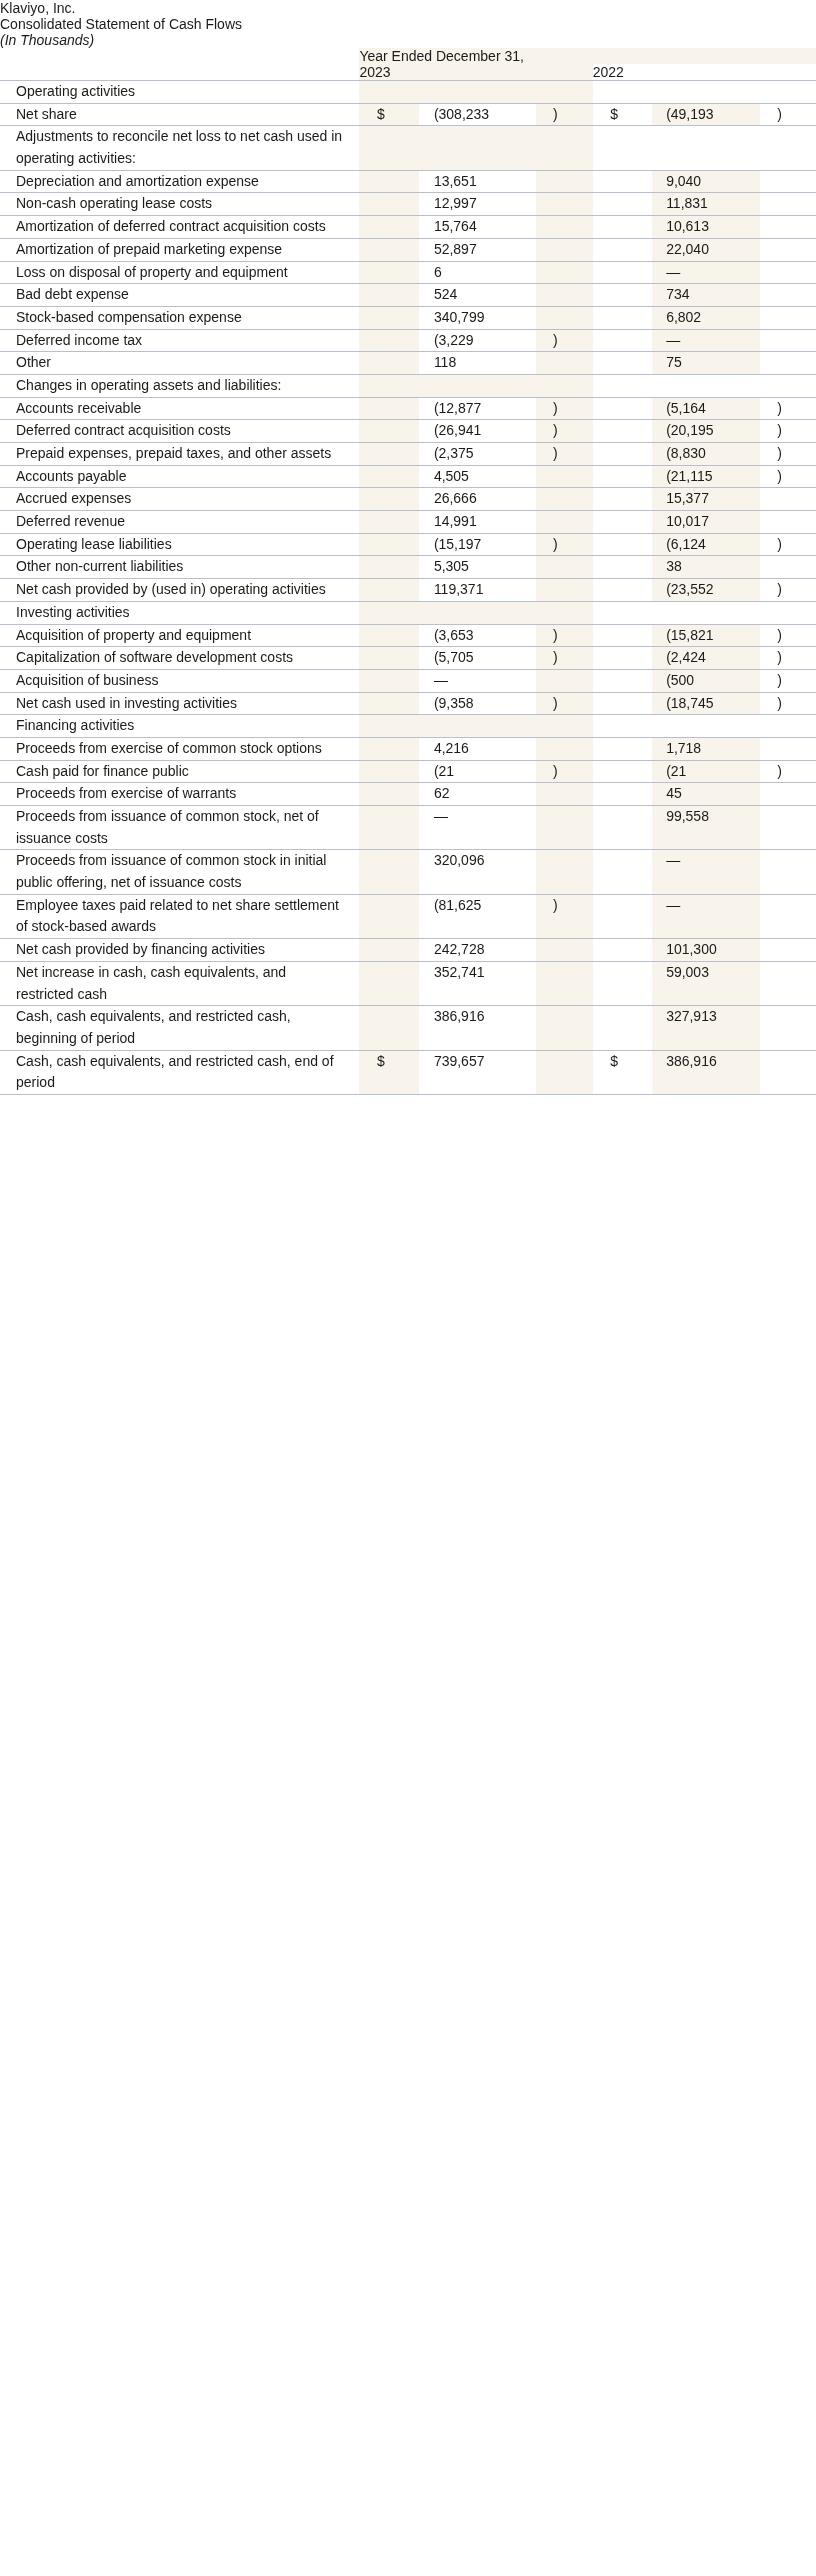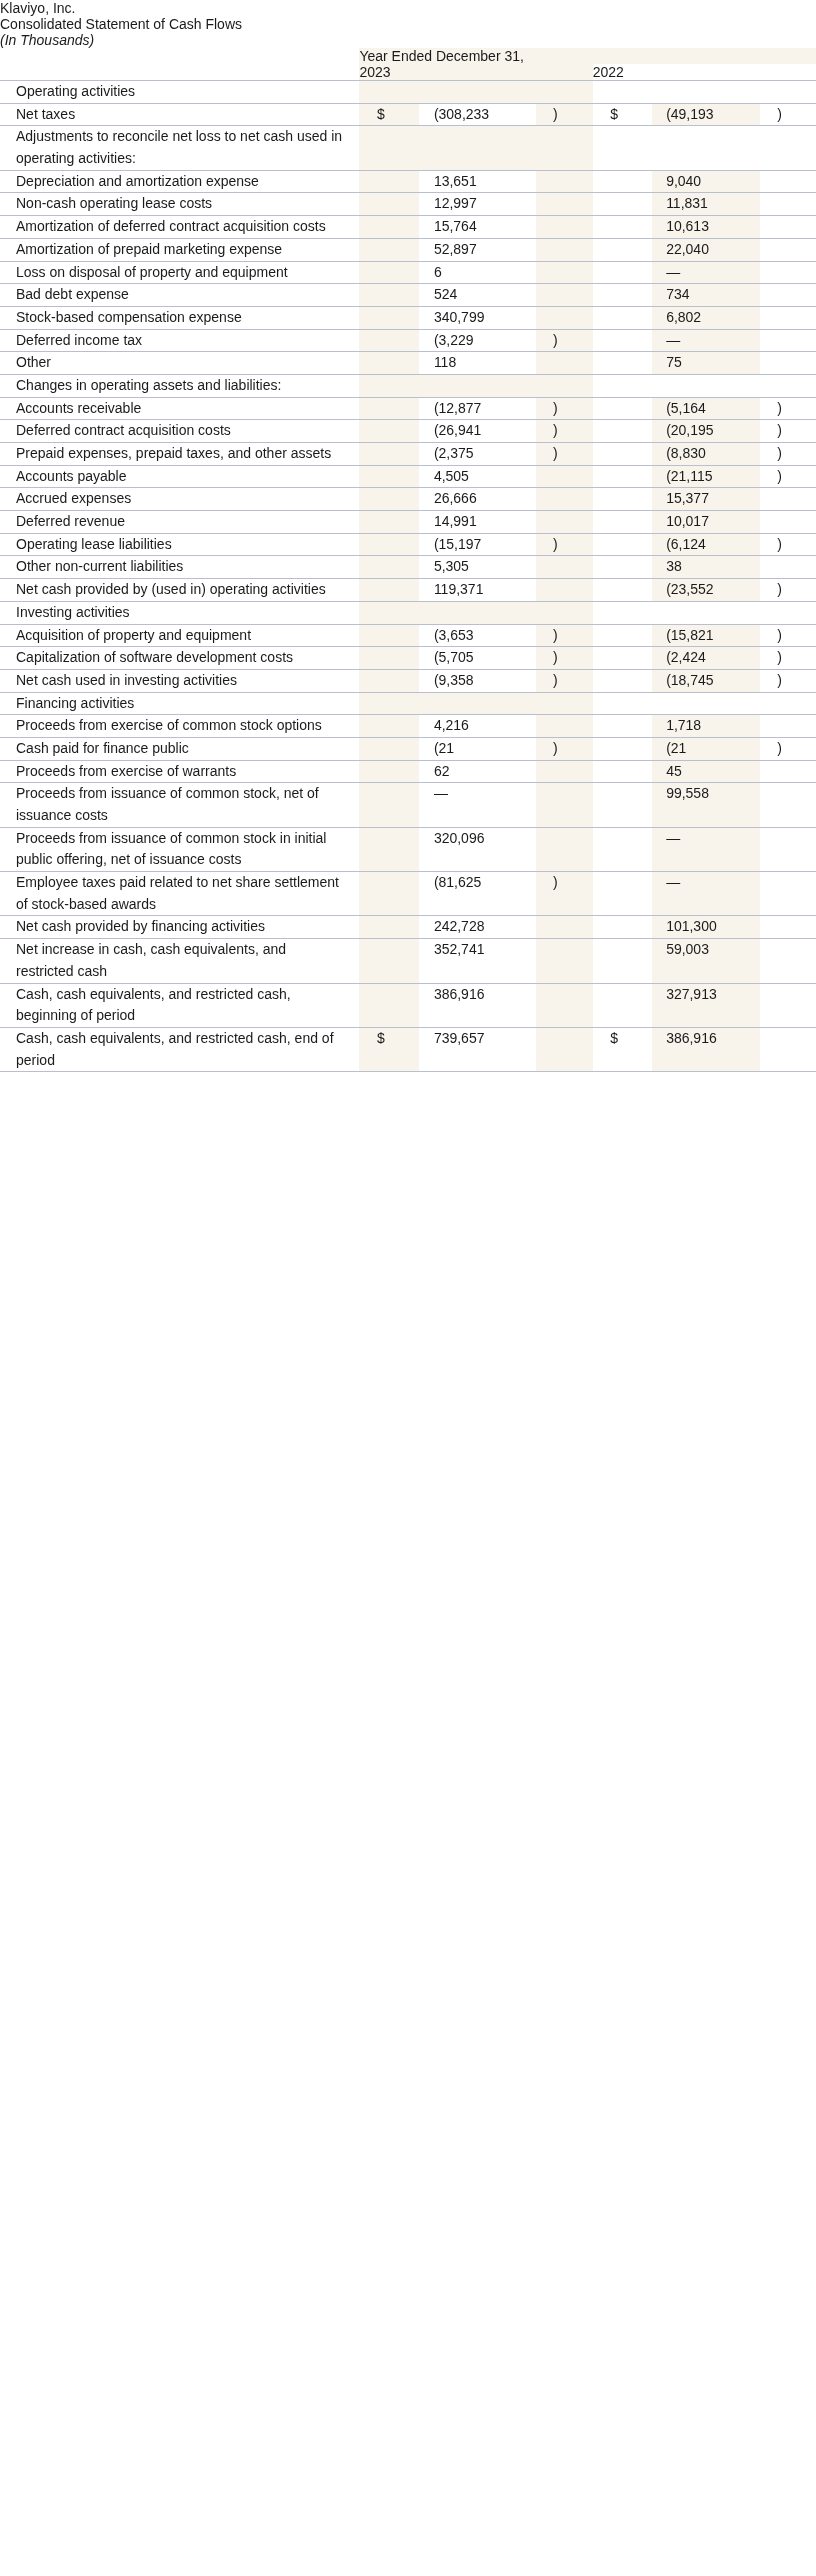--- a/index.html
+++ b/index.html
@@ -103,21 +103,21 @@
         <td colspan="3" class="sh hdr-year">2023</td>
         <td colspan="3" class="wh hdr-year">2022</td>
       </tr>
 
     <tr class="rule">
           <td class="cell lbl wh sect">Operating activities</td>
           <td colspan="3" class="cell sh"></td>
           <td colspan="3" class="cell wh"></td>
         </tr>
         <tr class="rule">
-          <td class="cell lbl wh">Net taxes</td>
+          <td class="cell lbl wh">Net share</td>
           <td class="cell sym sh">$</td>
           <td class="cell num wh">(308,233</td>
           <td class="cell par sh">)</td>
           <td class="cell sym wh">$</td>
           <td class="cell num sh">(49,193</td>
           <td class="cell par wh">)</td>
         </tr>
         <tr class="rule">
           <td class="cell lbl wh">Adjustments to reconcile net loss to net cash used in operating activities:</td>
           <td colspan="3" class="cell sh"></td>
@@ -307,20 +307,29 @@
         <tr class="rule">
           <td class="cell lbl wh">Capitalization of software development costs</td>
           <td class="cell sym sh"></td>
           <td class="cell num wh">(5,705</td>
           <td class="cell par sh">)</td>
           <td class="cell sym wh"></td>
           <td class="cell num sh">(2,424</td>
           <td class="cell par wh">)</td>
         </tr>
         <tr class="rule">
+          <td class="cell lbl wh">Acquisition of business</td>
+          <td class="cell sym sh"></td>
+          <td class="cell num wh">—</td>
+          <td class="cell par sh"></td>
+          <td class="cell sym wh"></td>
+          <td class="cell num sh">(500</td>
+          <td class="cell par wh">)</td>
+        </tr>
+        <tr class="rule">
           <td class="cell lbl wh">Net cash used in investing activities</td>
           <td class="cell sym sh"></td>
           <td class="cell num wh">(9,358</td>
           <td class="cell par sh">)</td>
           <td class="cell sym wh"></td>
           <td class="cell num sh">(18,745</td>
           <td class="cell par wh">)</td>
         </tr>
         <tr class="rule">
           <td class="cell lbl wh sect">Financing activities</td>

